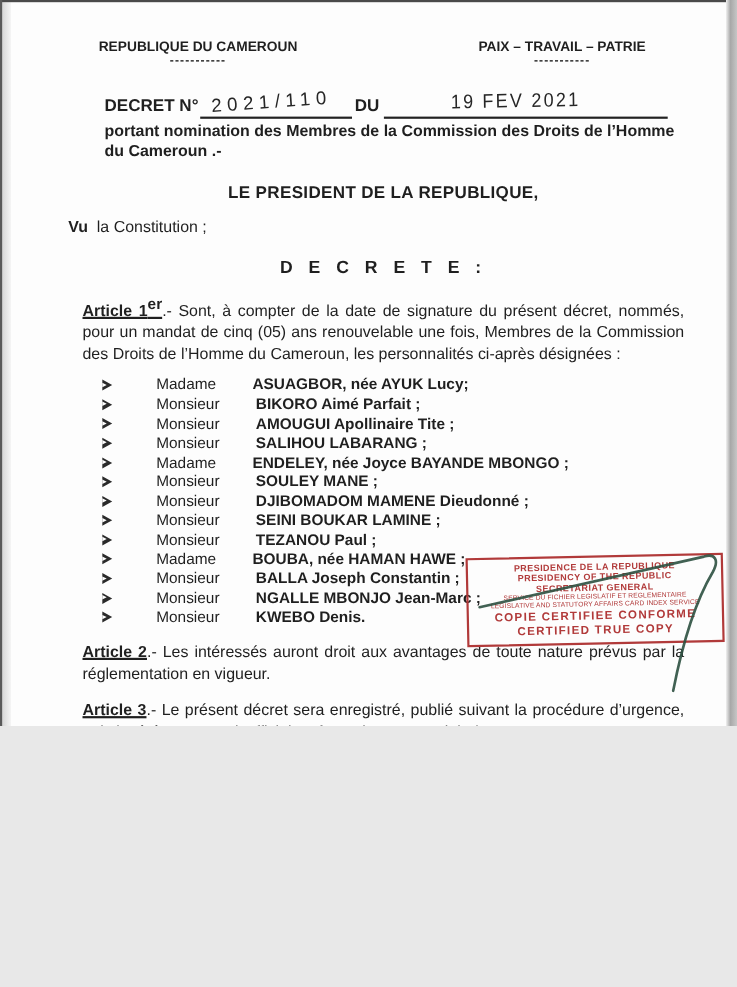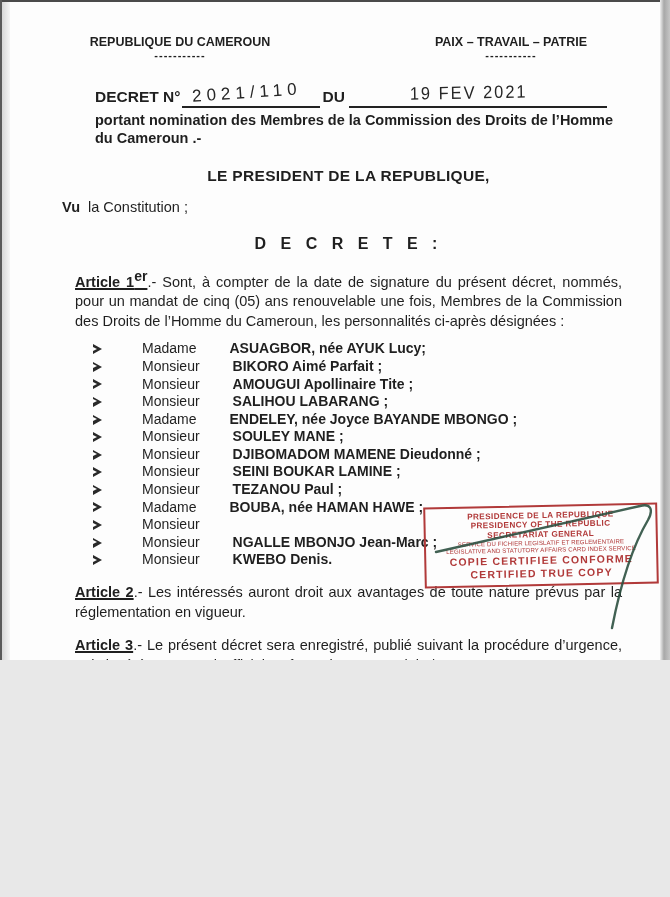--- a/index.html
+++ b/index.html
@@ -166,20 +166,21 @@
           <span class="nm">TEZANOU Paul ;</span>
         </li>
       <li>
           <span class="arrow"></span>
           <span>Madame</span>
           <span class="nm">BOUBA, née HAMAN HAWE ;</span>
         </li>
       <li>
           <span class="arrow"></span>
           <span>Monsieur</span>
+          <span class="nm">BALLA Joseph Constantin ;</span>
         </li>
       <li>
           <span class="arrow"></span>
           <span>Monsieur</span>
           <span class="nm">NGALLE MBONJO Jean-Marc ;</span>
         </li>
       <li>
           <span class="arrow"></span>
           <span>Monsieur</span>
           <span class="nm">KWEBO Denis.</span>

